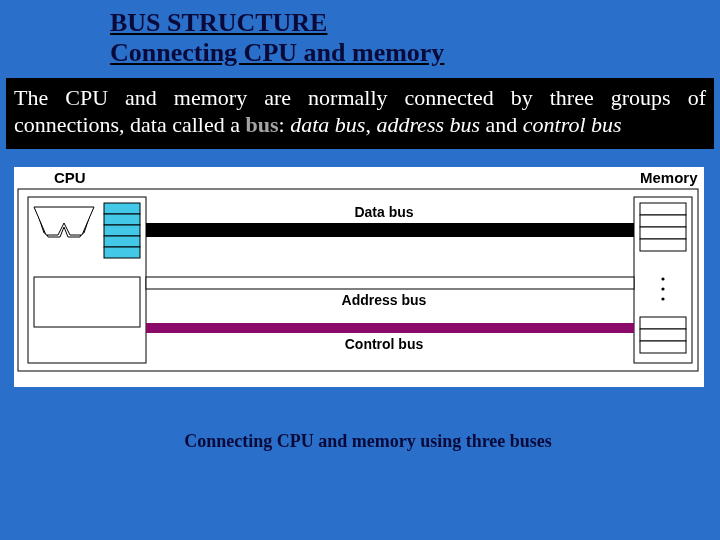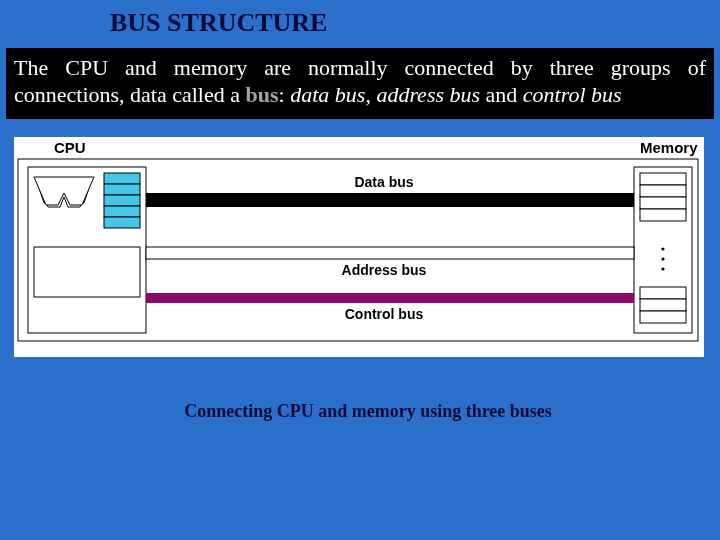--- a/index.html
+++ b/index.html
@@ -7,20 +7,21 @@
     width: 720px;
     height: 540px;
     background: #2a6fc9;
     font-family: "Times New Roman", Times, serif;
     position: relative;
     overflow: hidden;
   }
   .header {
     padding: 8px 28px 6px 20px;
     position: relative;
+    text-decoration: underline;
   }
   .title-block {
     text-align: left;
     margin-left: 90px;
   }
   .title1, .title2 {
     font-weight: bold;
     font-size: 26px;
     color: #0a0a3a;
     line-height: 1.15;
@@ -88,20 +89,21 @@
     color: #0a0a3a;
     padding-left: 16px;
   }
 </style>
 </head>
 <body>
 
 <div class="header">
   <div class="title-block">
     <div class="title1">BUS STRUCTURE</div>
+    <div class="title2">Connecting CPU and memory</div>
   </div>
 </div>
 
 <div class="desc-box">
   <span>The CPU and memory are normally connected by three groups of connections, data called a </span><span class="hl">bus</span><span>: </span><span class="it">data bus</span><span>, </span><span class="it">address bus</span><span> and </span><span class="it">control bus</span>
 </div>
 
 <div class="diagram-wrap">
   <svg class="diagram" viewBox="0 0 690 220">
 

